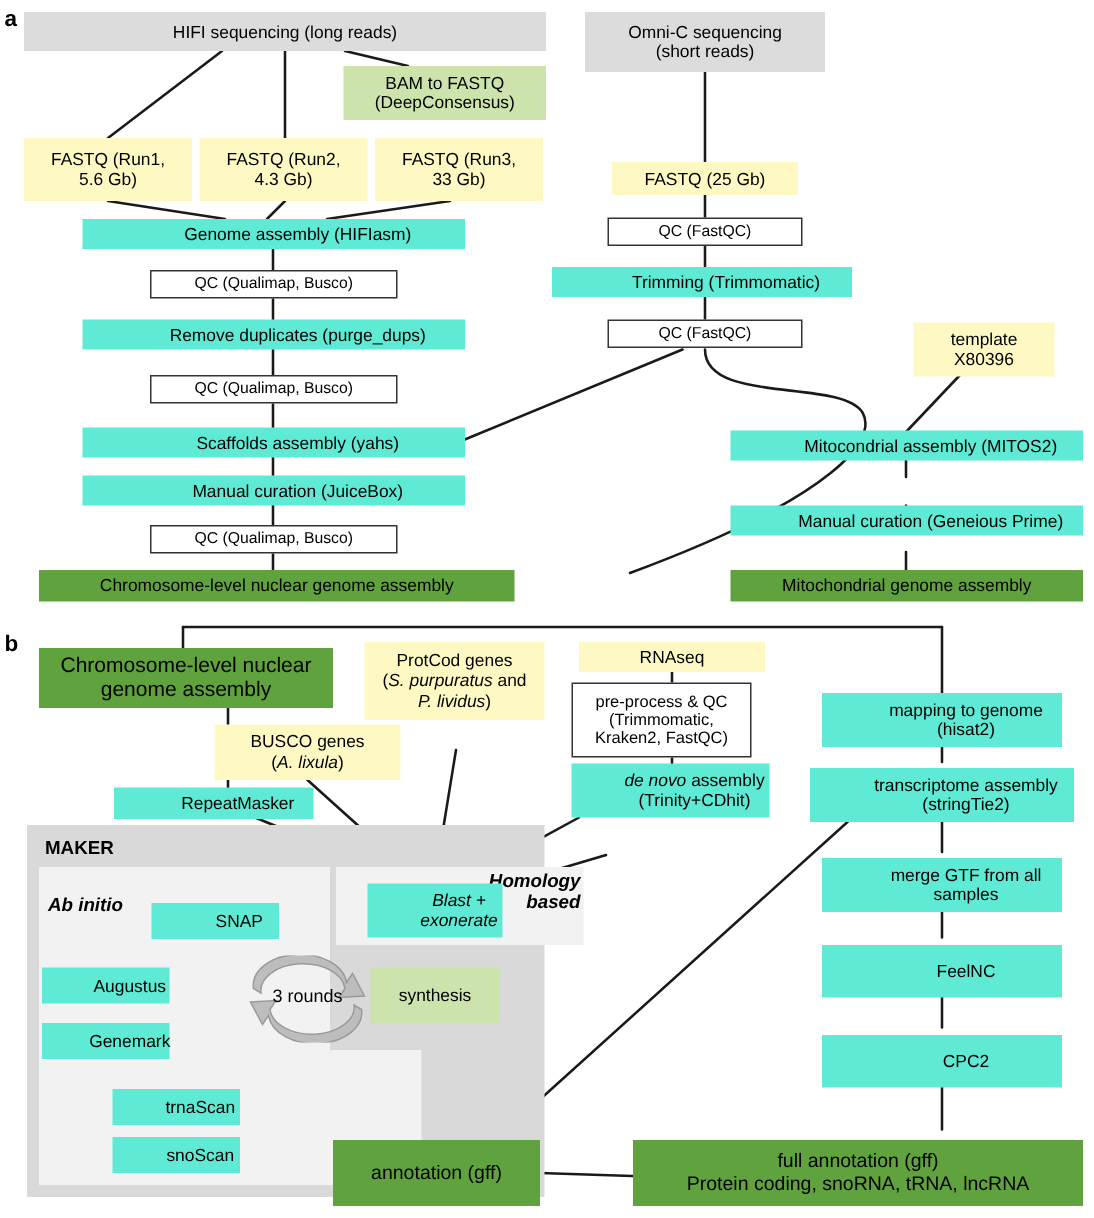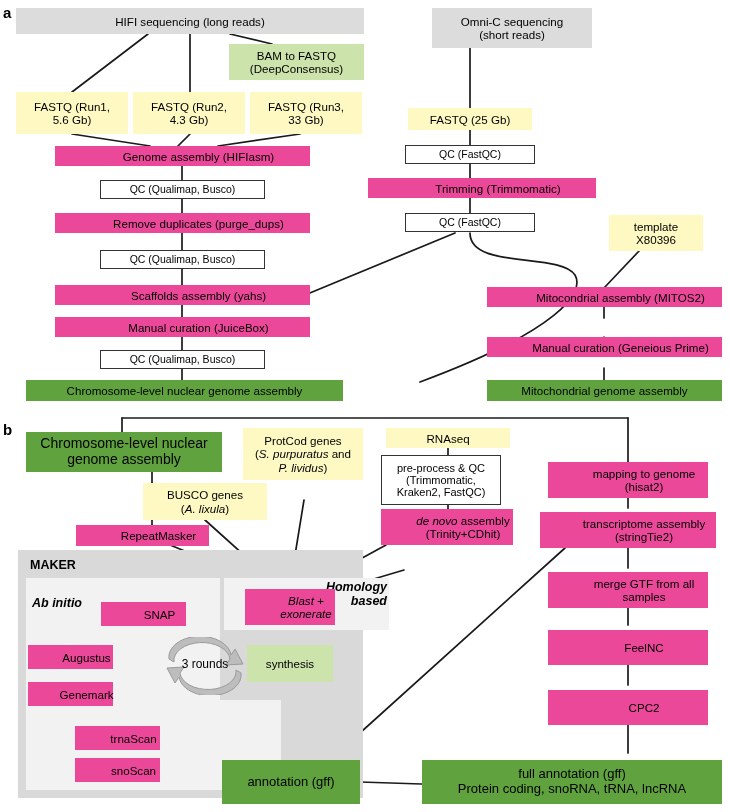--- a/index.html
+++ b/index.html
@@ -5,21 +5,21 @@
   html,body{margin:0;padding:0;background:#fff;}
   body{width:729px;height:812px;position:relative;overflow:hidden;
        font-family:"Liberation Sans","DejaVu Sans",sans-serif;color:#000;}
   #canvas{position:absolute;left:0;top:0;width:729px;height:812px;}
   svg.edges{position:absolute;left:0;top:0;width:729px;height:812px;pointer-events:none;}
   .node{position:absolute;box-sizing:border-box;display:flex;align-items:center;
         justify-content:center;text-align:center;line-height:1.12;
         font-size:11.6px;padding:1px 2px;}
   .gray   {background:#dcdcdc;}
   .blue   {background:#fef9c3;}
-  .orange {background:#ec4899;padding-left:34px;}
+  .orange {background:#5eead4;padding-left:34px;}
   .green  {background:#5fa23e;}
   .lgreen {background:#cce3ab;}
   .white  {background:#ffffff;border:1.1px solid #333;}
   .panel-dark {background:#d9d9d9;}
   .panel-light{background:#f2f2f2;}
   .plabel{position:absolute;font-weight:bold;font-size:15px;}
   .sectlabel{position:absolute;font-weight:bold;font-style:italic;font-size:12.5px;}
   .sectlabel.plain{font-style:normal;}
   .ital{font-style:italic;}
   .rounds-wrap{position:absolute;display:flex;align-items:center;justify-content:center;}
@@ -101,42 +101,42 @@
       <path d="M360,782 L452,785"></path>
 
       <path d="M404,570 L330,592"></path>
     </g>
   </svg>
 
   <div class="plabel" style="left:3px;top:4px;">a</div>
 
   <div class="node gray zi" style="left:16px;top:8px;width:348px;height:26px;">HIFI sequencing (long reads)</div>
 
-  <div class="node gray zi" style="left:390px;top:8px;width:160px;height:40px;white-space:pre-line;margin-left:42px;">Omni-C sequencing
+  <div class="node gray zi" style="left:390px;top:8px;width:160px;height:40px;white-space:pre-line;">Omni-C sequencing
 (short reads)</div>
 
   <div class="node lgreen zi" style="left:229px;top:44px;width:135px;height:36px;white-space:pre-line;">BAM to FASTQ
 (DeepConsensus)</div>
 
   <div class="node blue zi" style="left:16px;top:92px;width:112px;height:42px;white-space:pre-line;">FASTQ (Run1,
 5.6 Gb)</div>
   <div class="node blue zi" style="left:133px;top:92px;width:112px;height:42px;white-space:pre-line;">FASTQ (Run2,
 4.3 Gb)</div>
   <div class="node blue zi" style="left:250px;top:92px;width:112px;height:42px;white-space:pre-line;">FASTQ (Run3,
 33 Gb)</div>
 
   <div class="node blue zi" style="left:408px;top:108px;width:124px;height:22px;">FASTQ (25 Gb)</div>
 
   <div class="node orange zi" style="left:55px;top:146px;width:255px;height:20px;">Genome assembly (HIFIasm)</div>
 
   <div class="node white zi" style="left:100px;top:180px;width:165px;height:19px;font-size:10.5px;">QC (Qualimap, Busco)</div>
 
   <div class="node white zi" style="left:405px;top:145px;width:130px;height:19px;font-size:10.5px;">QC (FastQC)</div>
 
-  <div class="node orange zi" style="left:368px;top:178px;width:228px;height:20px;">Trimming (Trimmomatic)</div>
+  <div class="node orange zi" style="left:368px;top:178px;width:200px;height:20px;">Trimming (Trimmomatic)</div>
 
   <div class="node white zi" style="left:405px;top:213px;width:130px;height:19px;font-size:10.5px;">QC (FastQC)</div>
 
   <div class="node orange zi" style="left:55px;top:213px;width:255px;height:20px;">Remove duplicates (purge_dups)</div>
 
   <div class="node white zi" style="left:100px;top:250px;width:165px;height:19px;font-size:10.5px;">QC (Qualimap, Busco)</div>
 
   <div class="node blue zi" style="left:609px;top:215px;width:94px;height:36px;white-space:pre-line;">template
 X80396</div>
 

